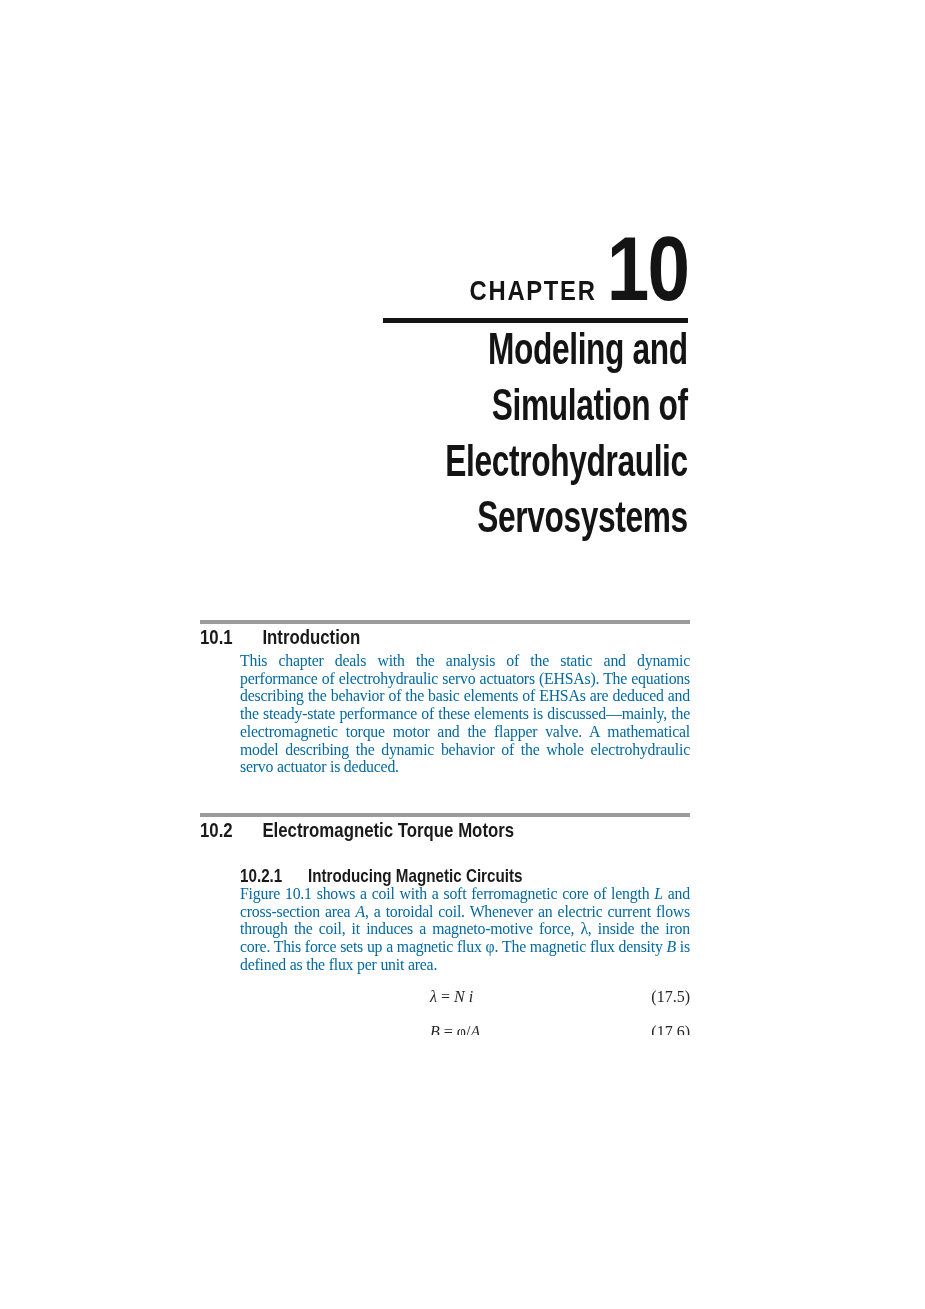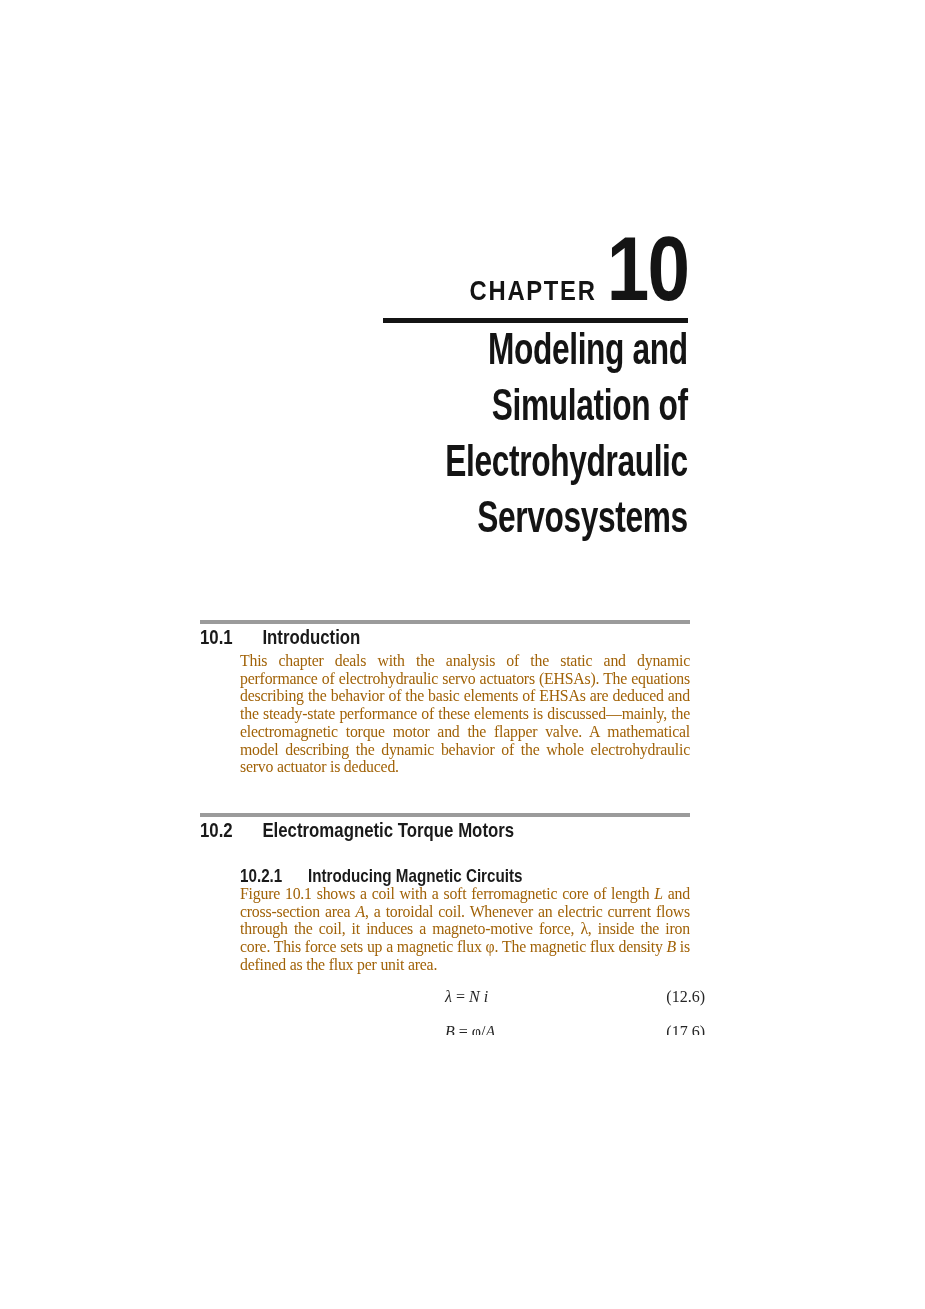--- a/index.html
+++ b/index.html
@@ -57,27 +57,27 @@
     font-family:"Liberation Sans", sans-serif; font-weight:700;
     font-size:19px; line-height:19px; color:#1a1a1a; white-space:nowrap;
   }
   .subsec-num { display:inline-block; width:85px; }
 
   
   .body-para {
     position:absolute; left:240px; width:450px;
     font-family:"Liberation Serif", serif;
     font-size:15.8px; line-height:17.7px; letter-spacing:-0.2px;
-    text-align:justify; color:#a16207;
+    text-align:justify; color:#0369a1;
   }
   .body-para i, .eq-body i { font-style:italic; }
 
   
   .equation {
-    position:absolute; left:445px; width:260px;
+    position:absolute; left:430px; width:260px;
     display:flex; justify-content:space-between; align-items:flex-end;
     font-family:"Liberation Serif", serif;
     font-size:16px; line-height:18px; color:#262626;
   }
 
   
   .folio {
     position:absolute; top:1082px; right:237px;
     transform:scaleX(0.62); transform-origin:100% 0;
     font-family:"Liberation Sans", sans-serif; font-weight:700;
@@ -118,21 +118,21 @@
   </div>
 
   <div class="subsec-head" style="top:866px">
     <span class="subsec-num">10.2.1</span>
     <span class="subsec-title">Introducing Magnetic Circuits</span>
   </div>
   <p class="body-para" style="top:885px"><span>Figure 10.1 shows a coil with a soft ferromagnetic core of length </span><i>L</i><span> and cross-section area </span><i>A</i><span>, a toroidal coil. Whenever an electric current flows through the coil, it induces a magneto-motive force, λ, inside the iron core. This force sets up a magnetic flux φ. The magnetic flux density </span><i>B</i><span> is defined as the flux per unit area.</span></p>
 
   <div class="equation" style="top:988px">
     <span class="eq-body"><i>λ</i><span> = </span><i>N i</i></span>
-    <span class="eq-num">(12.6)</span>
+    <span class="eq-num">(17.5)</span>
   </div>
   <div class="equation" style="top:1023px">
     <span class="eq-body"><i>B</i><span> = φ/</span><i>A</i></span>
     <span class="eq-num">(17.6)</span>
   </div>
 
   <div class="folio">333</div>
 
 </div>
 

